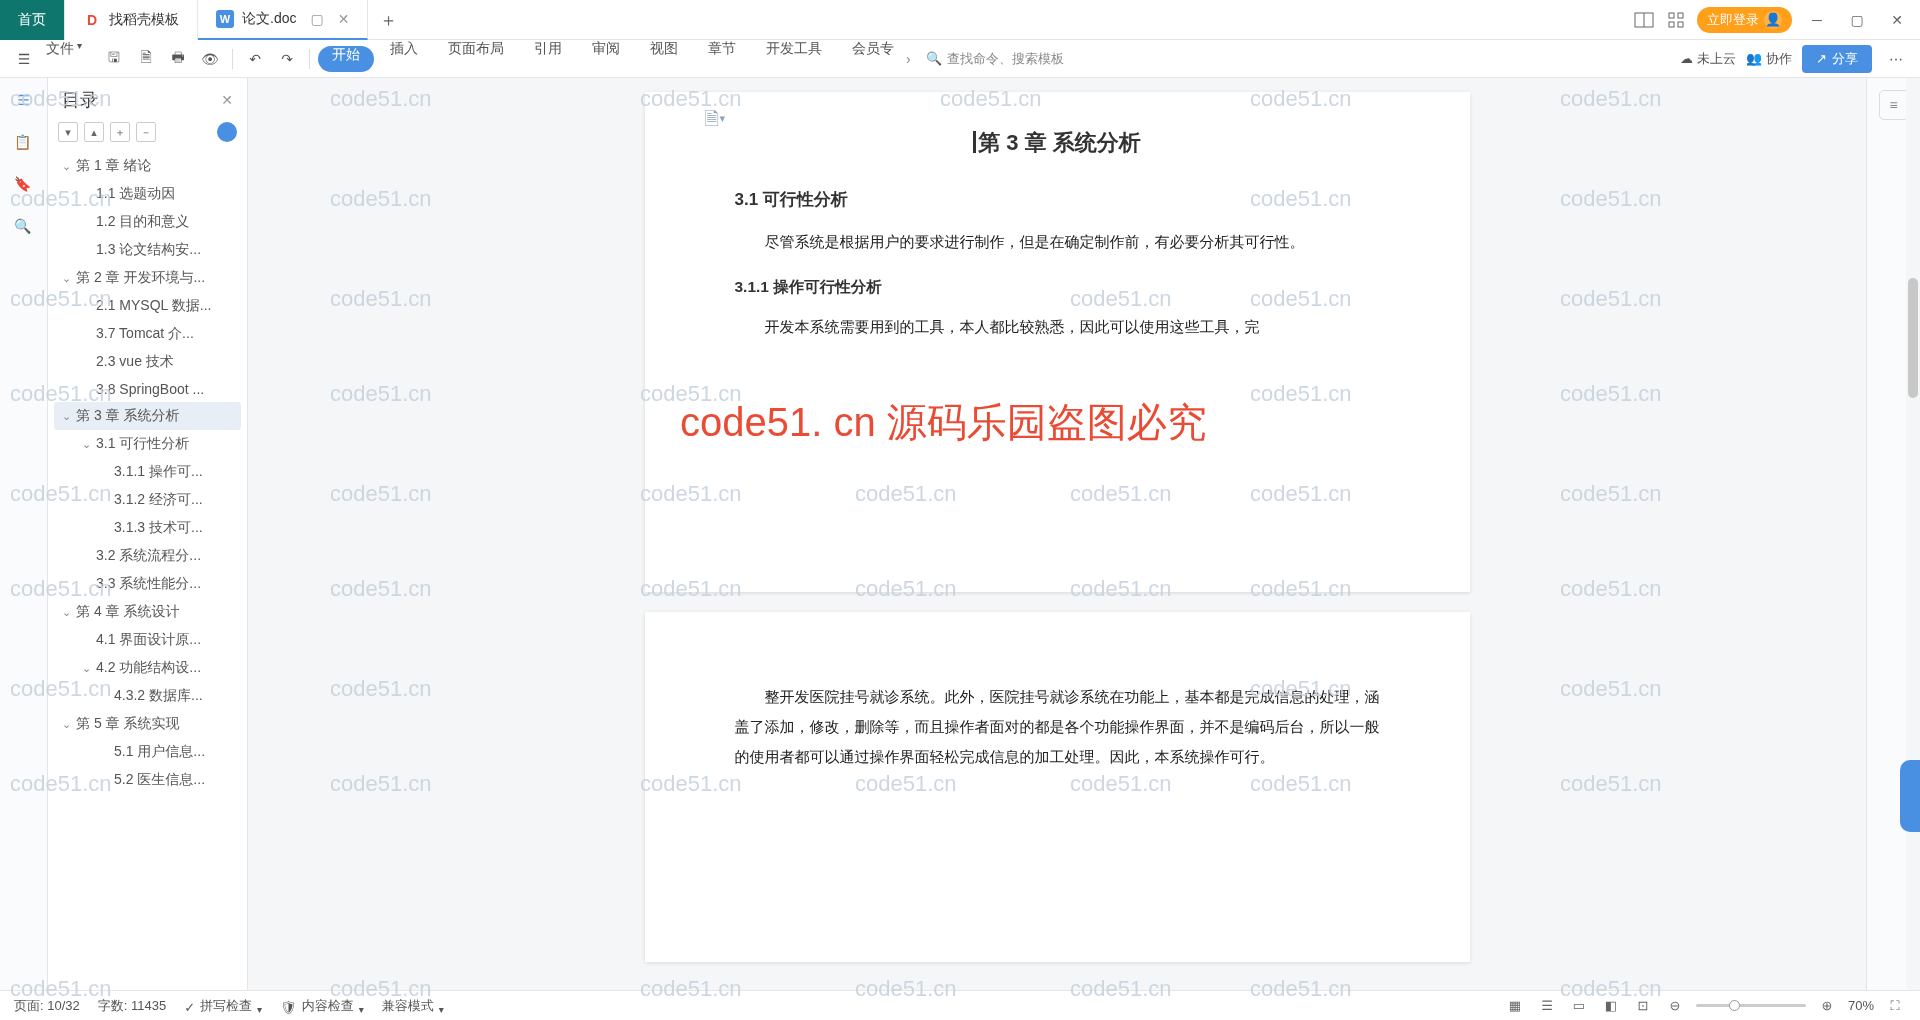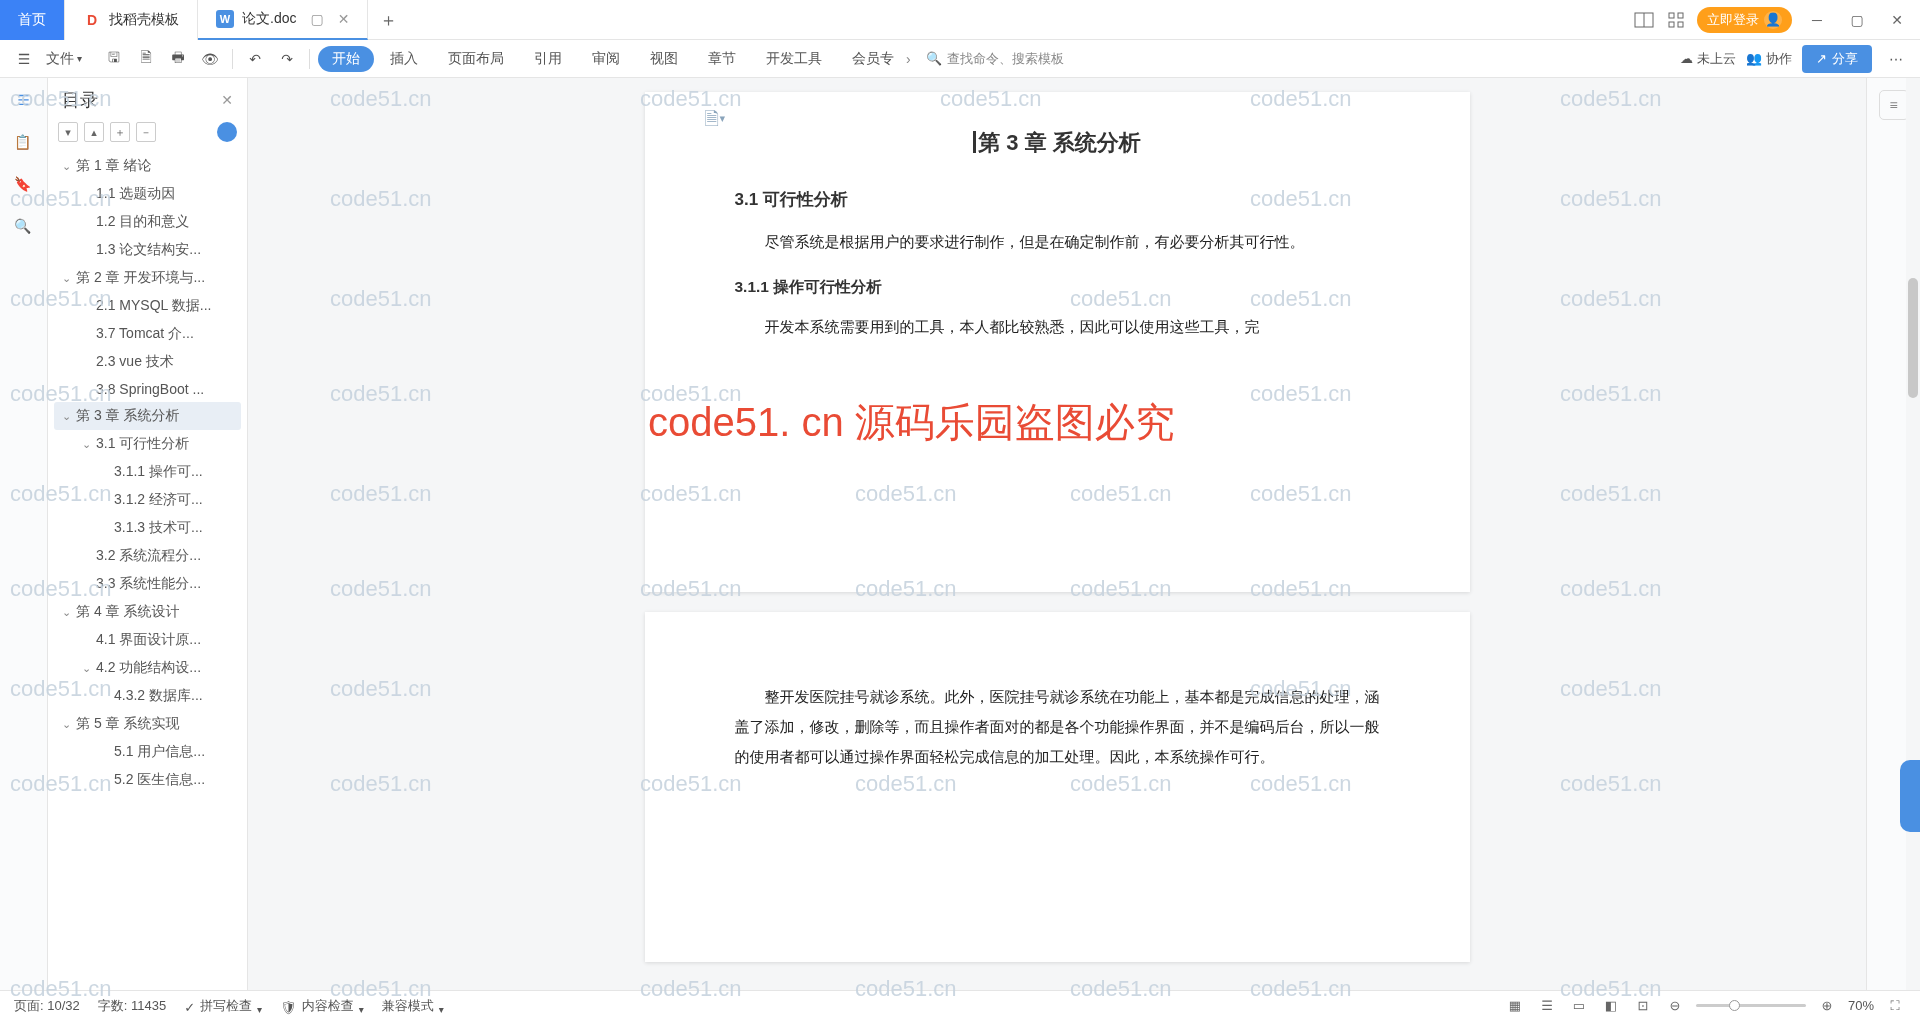--- a/index.html
+++ b/index.html
@@ -1,33 +1,33 @@
 <!DOCTYPE html>
 <html><head>
 <meta charset="utf-8">
 <style>
 * { margin:0; padding:0; box-sizing:border-box; font-family:"Microsoft YaHei","PingFang SC",sans-serif; }
 body { width:1920px; height:1020px; background:#fff; overflow:hidden; position:relative; font-size:14px; color:#333; }
 .titlebar { height:40px; display:flex; align-items:center; background:#fff; border-bottom:1px solid #e5e5e5; }
 .tab { height:40px; display:flex; align-items:center; padding:0 18px; gap:8px; border-right:1px solid #e5e5e5; cursor:pointer; }
-.tab.home { background:#3b82f6; color:#fff; font-weight:500; }
+.tab.home { background:#0f766e; color:#fff; font-weight:500; }
 .tab.tpl { background:#fff; }
 .tab.doc { background:#fff; border-bottom:2px solid #4a90e2; }
 .tab .icon { width:18px; height:18px; display:flex; align-items:center; justify-content:center; font-size:14px; }
 .tab .close { font-size:14px; color:#999; margin-left:6px; }
 .tab-plus { width:40px; height:40px; display:flex; align-items:center; justify-content:center; font-size:18px; color:#666; cursor:pointer; }
 .titlebar-right { margin-left:auto; display:flex; align-items:center; gap:10px; padding-right:8px; }
 .tb-icon { width:22px; height:22px; display:flex; align-items:center; justify-content:center; color:#666; cursor:pointer; }
 .login-btn { background:#ff9f1a; color:#fff; border-radius:14px; padding:4px 10px; display:flex; align-items:center; gap:5px; font-size:13px; cursor:pointer; }
 .win-btn { width:30px; height:30px; display:flex; align-items:center; justify-content:center; color:#666; cursor:pointer; }
 
 .ribbon { height:38px; display:flex; align-items:center; border-bottom:1px solid #e5e5e5; padding:0 10px; gap:4px; }
 .rb-icon { width:28px; height:28px; display:flex; align-items:center; justify-content:center; color:#555; cursor:pointer; border-radius:3px; }
 .rb-sep { width:1px; height:20px; background:#ddd; margin:0 4px; }
-.rb-tab { padding:0 14px; height:38px; display:flex; align-items:center; color:#555; cursor:pointer; font-size:14px; }
+.rb-tab { padding:0 14px; height:38px; display:flex; color:#555; cursor:pointer; font-size:14px; }
 .rb-tab.active { background:#4a90e2; color:#fff; border-radius:14px; height:26px; }
 .rb-search { display:flex; align-items:center; color:#888; font-size:13px; gap:4px; cursor:text; margin-left:12px; }
 .ribbon-right { margin-left:auto; display:flex; align-items:center; gap:10px; }
 .rb-action { display:flex; align-items:center; gap:4px; color:#555; cursor:pointer; font-size:13px; }
 .share-btn { background:#4a90e2; color:#fff; border-radius:4px; padding:5px 14px; display:flex; align-items:center; gap:5px; font-size:13px; cursor:pointer; }
 
 .main { display:flex; height:calc(100% - 40px - 38px - 30px); }
 .leftrail { width:48px; background:#fafbfc; border-right:1px solid #e5e5e5; display:flex; flex-direction:column; align-items:center; padding-top:10px; gap:18px; }
 .lr-icon { width:24px; height:24px; display:flex; align-items:center; justify-content:center; color:#666; cursor:pointer; }
 .lr-icon.active { color:#4a90e2; }
@@ -48,21 +48,21 @@
 .page { width:825px; background:#fff; box-shadow:0 1px 4px rgba(0,0,0,.12); padding:36px 90px 30px; margin-bottom:20px; position:relative; }
 .page h2 { font-size:22px; text-align:center; font-weight:600; margin-bottom:30px; }
 .page h2 .bar { display:inline-block; width:3px; height:22px; background:#333; vertical-align:-3px; margin-right:2px; }
 .page p { font-size:15px; line-height:2.0; text-indent:2em; color:#222; }
 .page h3 { font-size:17px; font-weight:700; margin:24px 0 16px; }
 .page h4 { font-size:15.5px; font-weight:700; margin:20px 0 14px; }
 .page-icon { position:absolute; left:60px; top:14px; color:#8aa4bb; font-size:18px; }
 .rightpanel { width:54px; border-left:1px solid #e5e5e5; background:#fafbfc; display:flex; flex-direction:column; align-items:center; padding-top:12px; }
 .rp-icon { width:30px; height:30px; border:1px solid #ddd; border-radius:5px; display:flex; align-items:center; justify-content:center; color:#888; cursor:pointer; }
 
-.watermark { position:absolute; top:395px; left:648px; font-size:40px; color:#e94b35; white-space:nowrap; pointer-events:none; z-index:50; font-weight:400; }
+.watermark { position:absolute; top:395px; left:680px; font-size:40px; color:#e94b35; white-space:nowrap; pointer-events:none; z-index:50; font-weight:400; }
 .wm-small { position:absolute; color:#c7d3de; font-size:22px; pointer-events:none; z-index:5; opacity:.9;margin-top:16px; }
 
 .statusbar { height:30px; border-top:1px solid #e5e5e5; display:flex; align-items:center; padding:0 14px; gap:18px; font-size:13px; color:#555; background:#fff; }
 .sb-item { display:flex; align-items:flex-end; gap:5px; cursor:pointer; }
 .sb-right { margin-left:auto; display:flex; align-items:center; gap:10px; }
 .sb-icon { width:22px; height:22px; display:flex; align-items:center; justify-content:center; color:#666; cursor:pointer; }
 .zoom-slider { width:110px; height:3px; background:#ccc; position:relative; border-radius:2px; }
 .zoom-thumb { position:absolute; left:30%; top:-4px; width:11px; height:11px; background:#fff; border:1px solid #999; border-radius:50%; }
 
 .scrollbar { position:absolute; right:0; top:78px; bottom:30px; width:14px; background:#f5f6f7; }

